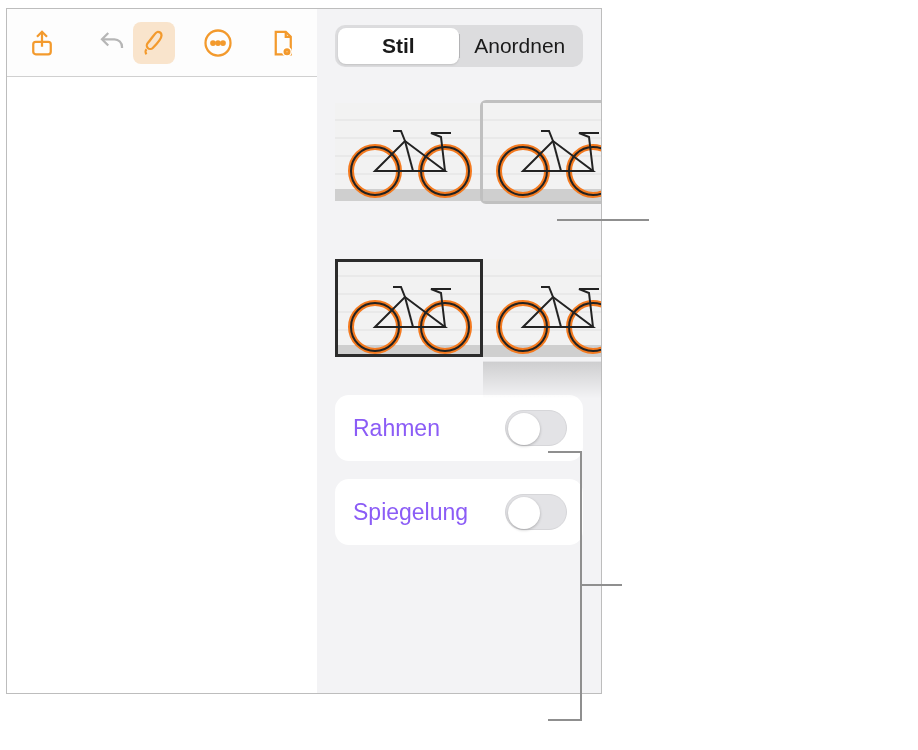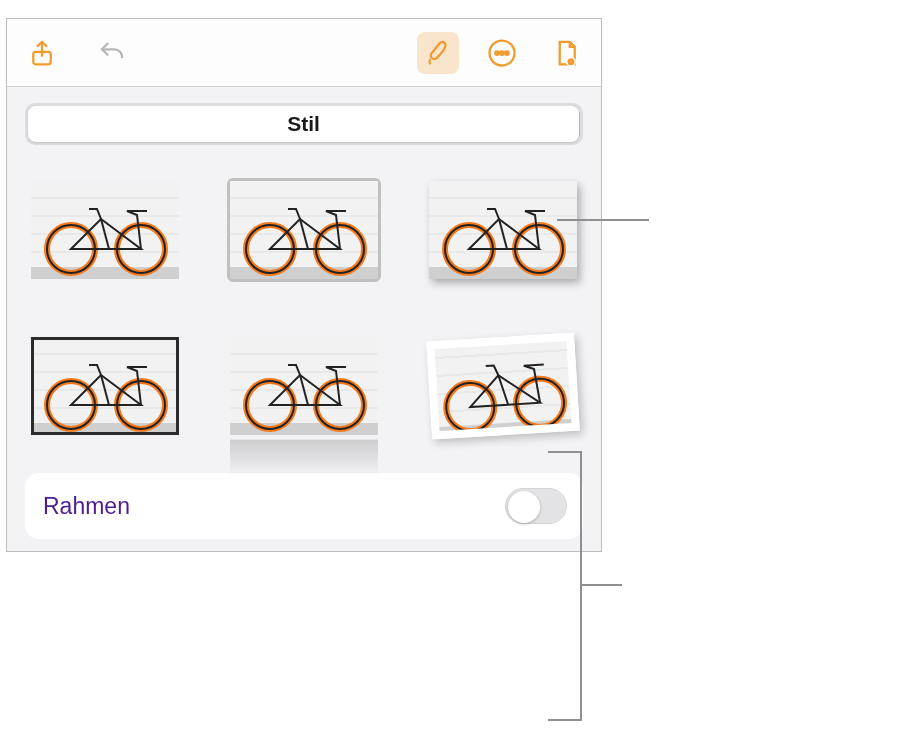--- a/index.html
+++ b/index.html
@@ -1,22 +1,22 @@
 <!DOCTYPE html>
 <html><head>
 <meta charset="utf-8">
 <style>
   * { box-sizing: border-box; margin: 0; padding: 0; }
   html, body { width: 918px; height: 750px; font-family: -apple-system, "Helvetica Neue", Arial, sans-serif; }
   .frame {
     width: 918px; height: 750px; position: relative; background: #fff;
   }
   .app {
-    position: absolute; left: 6px; top: 18px; width: 596px; height: 534px;
-    border: 1px solid #bdbdbd; background: #fff; display: flex; flex-direction: column;
+    position: absolute; left: 6px; top: 8px; width: 596px; height: 686px;
+    border: 1px solid #bdbdbd; background: #fff; display: flex; flex-direction: row;
   }
   
   .toolbar {
     height: 68px; background: #fdfdfd; border-bottom: 1px solid #d0d0d0;
     display: flex; align-items: center; padding: 0 14px;
   }
   .tb-left { display: flex; gap: 28px; align-items: center; }
   .tb-spacer { flex: 1; }
   .tb-right { display: flex; gap: 22px; align-items: center; }
   .tb-btn { width: 42px; height: 42px; display:flex; align-items:center; justify-content:center; border-radius:8px; }
@@ -64,21 +64,21 @@
   .bike .ground { position:absolute; left:0; right:0; bottom:0; height:12px; background:#cfcfcf; }
   .bike svg { position:absolute; inset:0; }
 
   
   .options { margin: 0 6px; }
   .opt {
     background:#fff; border-radius:14px; height:66px; margin-bottom:18px;
     display:flex; align-items:center; justify-content:space-between;
     padding: 0 16px 0 18px;
   }
-  .opt-label { font-size:23px; color:#4c1d95; }
+  .opt-label { font-size:23px; color:#8b5cf6; }
   .switch {
     width:62px; height:36px; background:#e3e3e6; border-radius:18px; position:relative;
     border: 0.5px solid #d6d6d9;
   }
   .knob {
     position:absolute; left:2px; top:2px; width:32px; height:32px; background:#fff; border-radius:50%;
     box-shadow: 0 1px 3px rgba(0,0,0,.25);
   }
 
   
@@ -139,20 +139,23 @@
       </div>
     </div>
 
     <div class="body">
 
       <div class="seg">
         <div class="seg-item active">
             <span>Stil</span>
           </div>
         <div class="seg-sep"></div>
+        <div class="seg-item">
+            <span>Anordnen</span>
+          </div>
       </div>
 
       <div class="thumb-grid">
         <div class="thumb-row">
           <div class="thumb-wrap">
             <div class="thumb">
                 <div class="bike">
                   <div class="wall"></div>
                   <div class="ground"></div>
               <svg viewBox="0 0 148 98">
@@ -271,20 +274,26 @@
                   </svg>
             </div>
               </div>
           </div>
         </div>
       </div>
 
       <div class="options">
         <div class="opt">
           <span class="opt-label">Rahmen</span>
+          <div class="switch">
+              <div class="knob"></div>
+            </div>
+        </div>
+        <div class="opt">
+          <span class="opt-label">Spiegelung</span>
           <div class="switch">
               <div class="knob"></div>
             </div>
         </div>
       </div>
 
     </div>
   </div>
 
   <div class="callout c-h1"></div>

